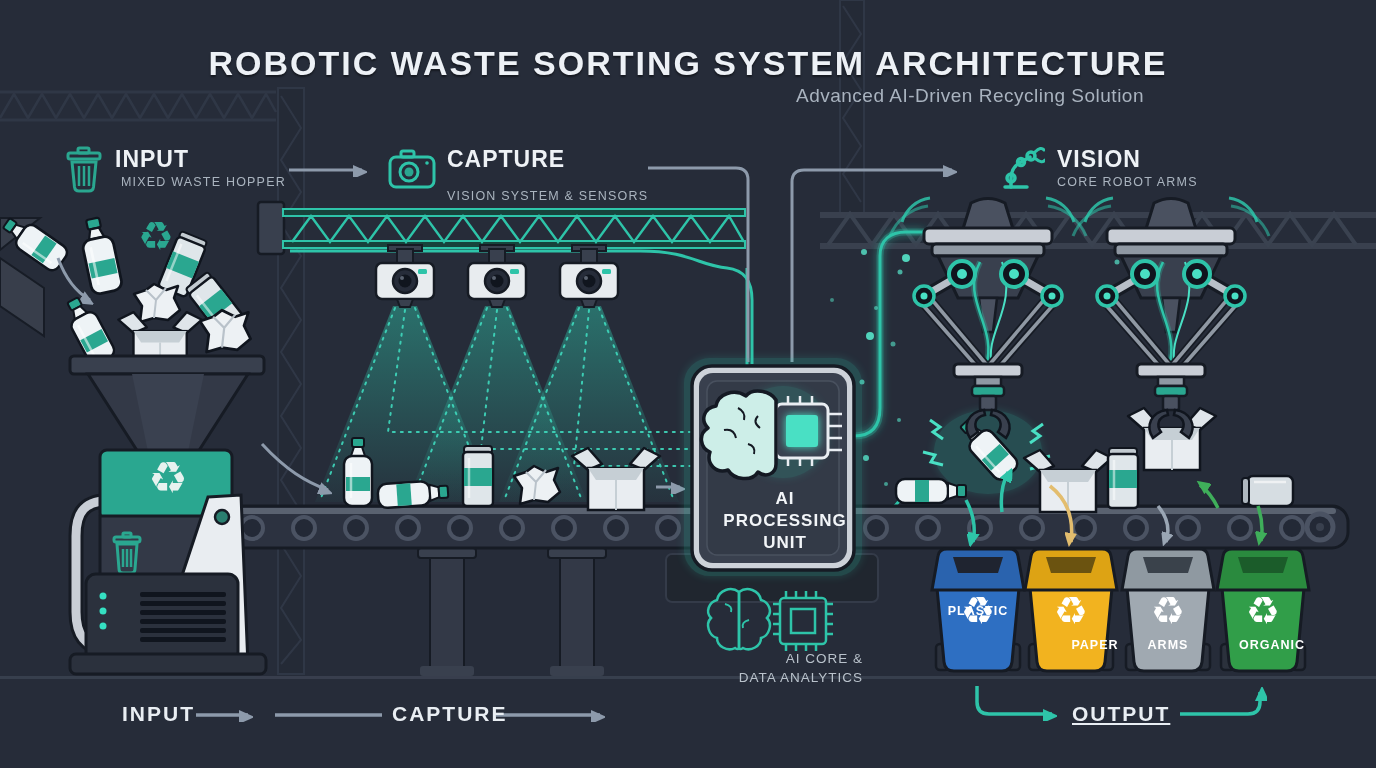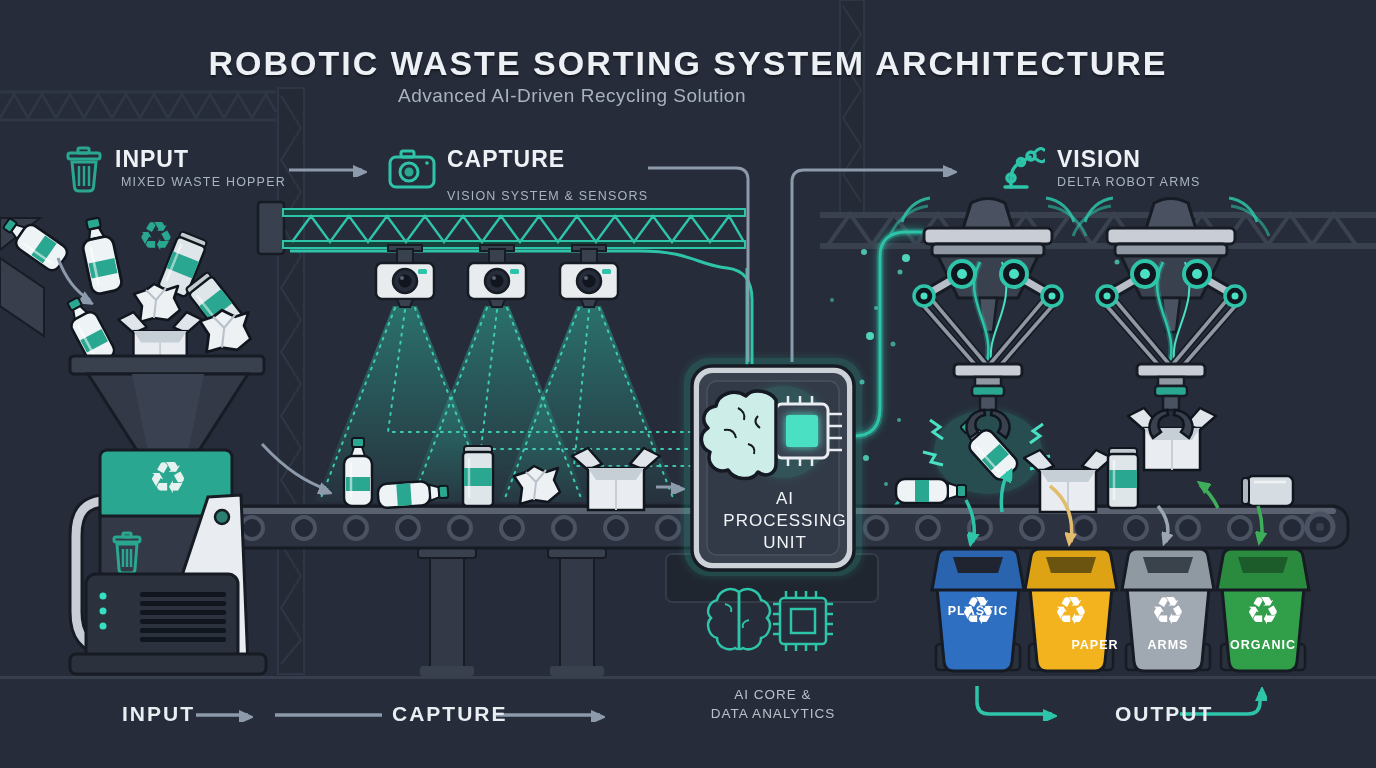--- a/index.html
+++ b/index.html
@@ -2,27 +2,27 @@
 <html><head>
 <meta charset="utf-8">
 <style>
   html,body{margin:0;padding:0;background:#14181f;}
   #stage{position:relative;width:1376px;height:768px;background:#000000;overflow:hidden;
          font-family:"Liberation Sans","DejaVu Sans",sans-serif;}
   #scene{position:absolute;left:0;top:0;}
   .txt{position:absolute;z-index:5;}
   .title{width:1376px;text-align:center;font-size:34px;font-weight:bold;color:#edf1f6;
          letter-spacing:2px;text-shadow:0 2px 2px rgba(0,0,0,.45);}
-  .subtitle{width:1144px;text-align:center;font-size:19px;color:#a9b3bf;letter-spacing:.5px;}
+  .subtitle{width:1144px;text-align:right;font-size:19px;color:#a9b3bf;letter-spacing:.5px;}
   .stage-title{font-size:23px;font-weight:bold;color:#eef2f6;letter-spacing:1px;}
   .stage-sub{font-size:12.5px;color:#aab4bf;letter-spacing:1.2px;}
-  .ai-label{width:184px;text-align:center;font-size:17px;font-weight:normal;color:#f2f5f8;
+  .ai-label{width:184px;text-align:center;font-size:17px;font-weight:bold;color:#f2f5f8;
             letter-spacing:1px;line-height:1.3;white-space:pre-line;}
-  .ai-caption{width:180px;text-align:center;font-size:13.5px;color:#b9c2cb;letter-spacing:1px;
-              line-height:1.4;white-space:pre-line;margin-top:36px;}
+  .ai-caption{width:180px;text-align:right;font-size:13.5px;color:#b9c2cb;letter-spacing:1px;
+              line-height:1.4;white-space:pre-line;}
   .bin-glyph{width:56px;text-align:center;font-size:38px;line-height:1;color:#ffffff;
              font-family:"DejaVu Sans",sans-serif;}
   .bin-label{width:84px;text-align:center;font-size:12.5px;font-weight:bold;color:#ffffff;
              letter-spacing:1px;}
   .flow-label{font-size:21px;font-weight:bold;color:#e9eef3;letter-spacing:2px;}
   .recycle-big{width:64px;text-align:center;font-family:"DejaVu Sans",sans-serif;line-height:1;}
 </style>
 </head>
 <body>
 
@@ -469,37 +469,37 @@
     <path d="M8,44 H30"></path>
     <path d="M14,44 V36 Q14,24 24,19 L33,14"></path>
     <circle cx="14" cy="35" r="4"></circle>
     <circle cx="24" cy="19" r="3.5"></circle>
     <circle cx="34" cy="13" r="4"></circle>
     <path d="M38,9 q6,-6 9,-2" stroke-width="3"></path>
     <path d="M39,16 q6,5 9,1" stroke-width="3"></path>
   </g>
 </svg>
 <div class="txt stage-title" style="left:1057px;top:146px;">VISION</div>
-<div class="txt stage-sub" style="left:1057px;top:175px;">DELTA ROBOT ARMS</div>
+<div class="txt stage-sub" style="left:1057px;top:175px;">CORE ROBOT ARMS</div>
 
 <div class="txt recycle-big" style="left:124px;top:216px;font-size:40px;color:#2aa790;">♻</div>
 <div class="txt recycle-big" style="left:136px;top:456px;font-size:44px;color:#e6f2ef;">♻</div>
 
 <div class="txt ai-label" style="left:693px;top:488px;">AI
 PROCESSING
 UNIT</div>
 <div class="txt ai-caption" style="left:683px;top:650px;">AI CORE &amp;
 DATA ANALYTICS</div>
 
 <div class="txt bin-glyph" style="left:950px;top:592px;">♻</div>
 <div class="txt bin-glyph" style="left:1043px;top:592px;">♻</div>
 <div class="txt bin-glyph" style="left:1140px;top:592px;">♻</div>
 <div class="txt bin-glyph" style="left:1235px;top:592px;">♻</div>
 <div class="txt bin-label" style="left:936px;top:604px;">PLASTIC</div>
 <div class="txt bin-label" style="left:1053px;top:638px;">PAPER</div>
 <div class="txt bin-label" style="left:1126px;top:638px;">ARMS</div>
-<div class="txt bin-label" style="left:1221px;top:638px;">ORGANIC</div>
+<div class="txt bin-label" style="left:1221px;top:638px;text-align:right;">ORGANIC</div>
 
 <div class="txt flow-label" style="left:122px;top:702px;">INPUT</div>
 <div class="txt flow-label" style="left:392px;top:702px;">CAPTURE</div>
-<div class="txt flow-label" style="left:1115px;top:702px;">OUTPUT</div>
+<div class="txt flow-label" style="left:1072px;top:702px;text-decoration:underline;">OUTPUT</div>
 
 </div>
 
 </body></html>

